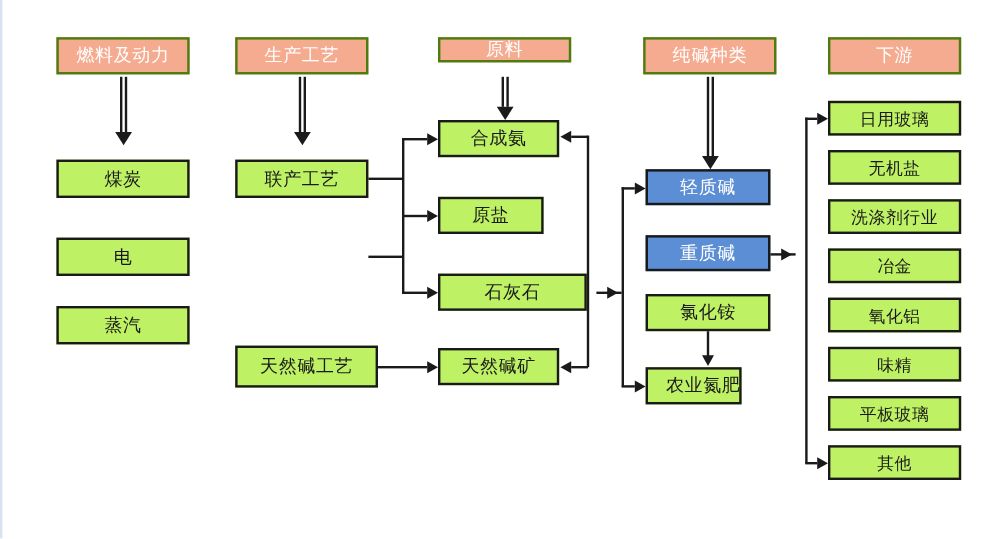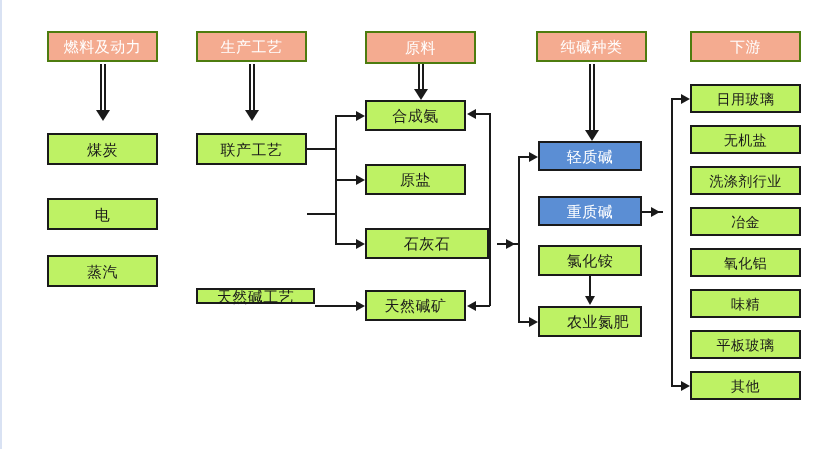--- a/index.html
+++ b/index.html
@@ -127,21 +127,21 @@
   </div>
 
   <div class="box header" style="left:196px; top:31px; width:111px; height:31px;">
     <span>生产工艺</span>
   </div>
   <div class="block-arrow" style="left:245px; top:64px; height:57px;">
     <div class="shaft" style="height:46px;"></div>
     <div class="head" style="top:46px;"></div>
   </div>
 
-  <div class="box header" style="left:365px; top:31px; width:111px; height:33px;">
+  <div class="box header" style="left:365px; top:31px; width:111px; height:21px;">
     <span>原料</span>
   </div>
   <div class="block-arrow" style="left:414px; top:64px; height:36px;">
     <div class="shaft" style="height:25px;"></div>
     <div class="head" style="top:25px;"></div>
   </div>
 
   <div class="box header" style="left:536px; top:31px; width:111px; height:31px;">
     <span>纯碱种类</span>
   </div>
@@ -160,47 +160,47 @@
   <div class="box" style="left:47px; top:198px; width:111px; height:32px;">
     <span>电</span>
   </div>
   <div class="box" style="left:47px; top:255px; width:111px; height:32px;">
     <span>蒸汽</span>
   </div>
 
   <div class="box" style="left:196px; top:133px; width:111px; height:32px;">
     <span>联产工艺</span>
   </div>
-  <div class="box" style="left:196px; top:288px; width:119px; height:16px;">
+  <div class="box" style="left:196px; top:288px; width:119px; height:35px;">
     <span>天然碱工艺</span>
   </div>
 
   <div class="box" style="left:365px; top:100px; width:101px; height:31px;">
     <span>合成氨</span>
   </div>
-  <div class="box" style="left:365px; top:164px; width:101px; height:31px;">
+  <div class="box" style="left:365px; top:164px; width:88px; height:31px;">
     <span>原盐</span>
   </div>
   <div class="box" style="left:365px; top:228px; width:124px; height:31px;">
     <span>石灰石</span>
   </div>
   <div class="box" style="left:365px; top:290px; width:101px; height:31px;">
     <span>天然碱矿</span>
   </div>
 
   <div class="box accent" style="left:538px; top:141px; width:104px; height:30px;">
     <span>轻质碱</span>
   </div>
   <div class="box accent" style="left:538px; top:196px; width:104px; height:30px;">
     <span>重质碱</span>
   </div>
   <div class="box" style="left:538px; top:245px; width:104px; height:31px;">
     <span>氯化铵</span>
   </div>
-  <div class="box" style="left:538px; top:306px; width:104px; height:31px;padding-left:16px;">
+  <div class="box" style="left:538px; top:306px; width:80px; height:31px;padding-left:16px;">
     <span>农业氮肥</span>
   </div>
 
   <div class="box small" style="left:690px; top:84px; width:111px; height:29px;">
     <span>日用玻璃</span>
   </div>
   <div class="box small" style="left:690px; top:125px; width:111px; height:29px;">
     <span>无机盐</span>
   </div>
   <div class="box small" style="left:690px; top:166px; width:111px; height:29px;">

